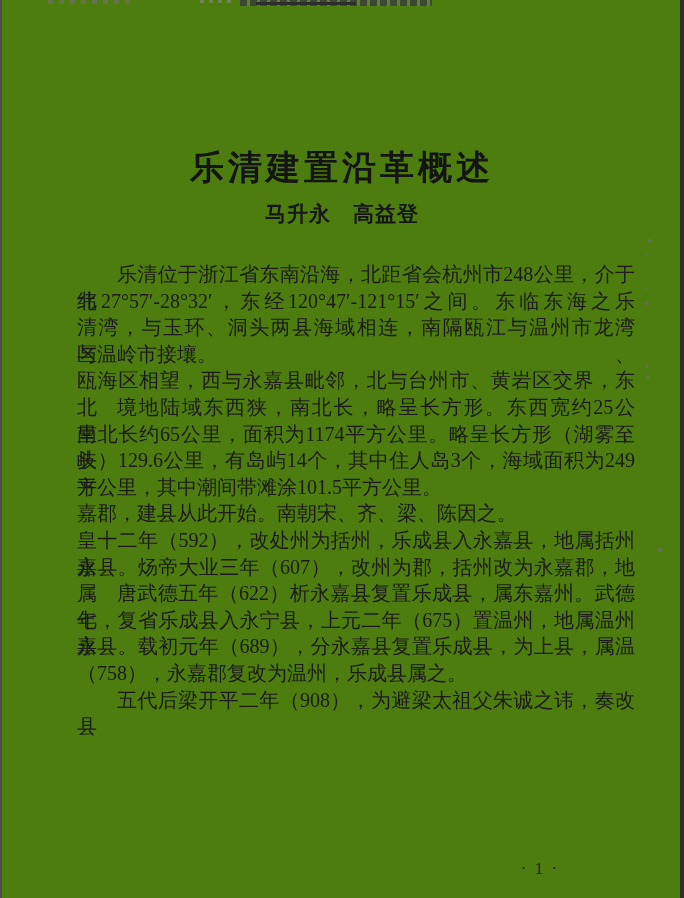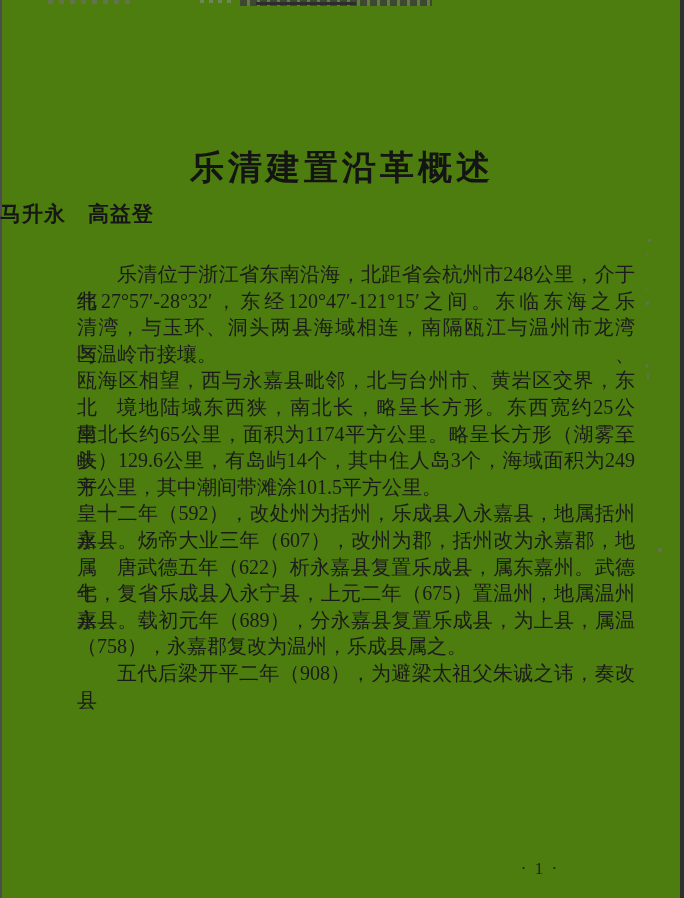--- a/index.html
+++ b/index.html
@@ -23,21 +23,21 @@
   .top-band-solid{position:absolute;left:256px;top:2px;width:100px;height:3px;background:#2c2c2c;}
   .speck{position:absolute;background:#6e6e6e;width:3px;height:3px;border-radius:1px;opacity:.75;}
 
   .title{
     position:absolute;top:147px;left:0;width:100%;
     text-align:center;font-size:34px;line-height:42px;font-weight:bold;
     letter-spacing:4px;color:#141414;
   }
   .authors{
     position:absolute;top:201px;left:0;width:100%;
-    font-size:21px;line-height:26px;font-weight:bold;
+    text-align:center;font-size:21px;line-height:26px;font-weight:bold;
     letter-spacing:1px;color:#161616;
   }
   .bodytext{
     position:absolute;top:261px;left:77px;width:558px;
     font-size:20px;color:#1b1b1b;
   }
   .ln{height:26.6px;line-height:26.6px;white-space:nowrap;}
   .jl{white-space:normal;text-align:justify;text-align-last:justify;}
   .ind{text-indent:2em;}
   .pageno{
@@ -74,20 +74,21 @@
     <div class="ln jl">纬27°57′-28°32′，东经120°47′-121°15′之间。东临东海之乐</div>
     <div class="ln jl">清湾，与玉环、洞头两县海域相连，南隔瓯江与温州市龙湾区、</div>
     <div class="ln">与温岭市接壤。</div>
     <div class="ln jl">瓯海区相望，西与永嘉县毗邻，北与台州市、黄岩区交界，东北</div>
 
     <div class="ln ind jl">境地陆域东西狭，南北长，略呈长方形。东西宽约25公里，</div>
     <div class="ln jl">南北长约65公里，面积为1174平方公里。略呈长方形（湖雾至岐</div>
     <div class="ln jl">头）129.6公里，有岛屿14个，其中住人岛3个，海域面积为249平</div>
     <div class="ln">方公里，其中潮间带滩涂101.5平方公里。</div>
 
+    <div class="ln">嘉郡，建县从此开始。南朝宋、齐、梁、陈因之。</div>
 
     <div class="ln jl">皇十二年（592），改处州为括州，乐成县入永嘉县，地属括州永</div>
     <div class="ln jl">嘉县。炀帝大业三年（607），改州为郡，括州改为永嘉郡，地属</div>
 
     <div class="ln ind jl">唐武德五年（622）析永嘉县复置乐成县，属东嘉州。武德七</div>
     <div class="ln jl">年，复省乐成县入永宁县，上元二年（675）置温州，地属温州永</div>
     <div class="ln jl">嘉县。载初元年（689），分永嘉县复置乐成县，为上县，属温</div>
     <div class="ln">（758），永嘉郡复改为温州，乐成县属之。</div>
 
     <div class="ln ind jl">五代后梁开平二年（908），为避梁太祖父朱诚之讳，奏改县</div>

